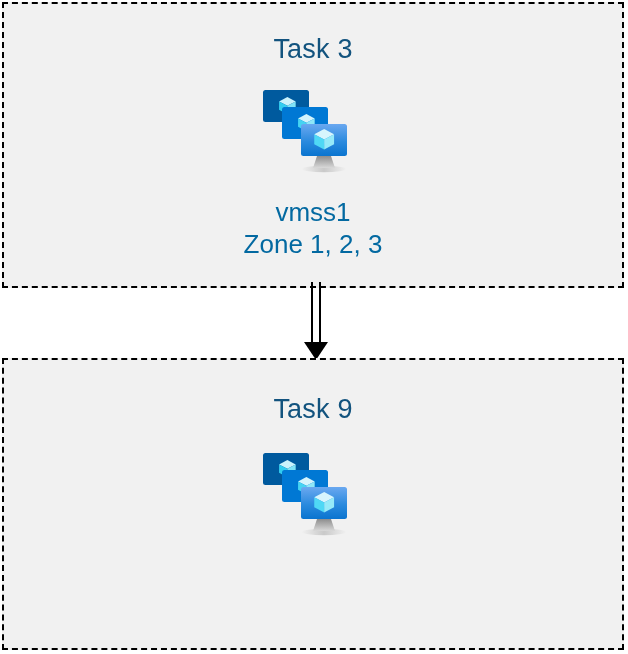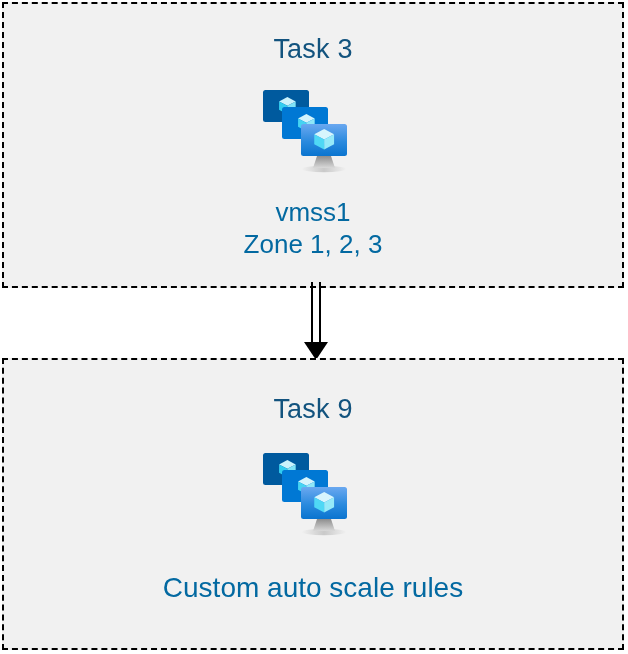--- a/index.html
+++ b/index.html
@@ -191,16 +191,15 @@
       <polygon points="64,72 78,72 82,84 60,84" fill="url(#standGrad4)"></polygon>
 
       <rect x="48" y="40" width="46" height="32" rx="2.5" fill="url(#frontGrad4)"></rect>
       <g transform="translate(60,45) scale(0.62)">
         <polygon points="18,0 34,8.5 18,17 2,8.5" fill="#d7f5fd"></polygon>
         <polygon points="2,8.5 18,17 18,33 2,24.5" fill="#4fd8f5"></polygon>
         <polygon points="34,8.5 18,17 18,33 34,24.5" fill="#96eaf9"></polygon>
       </g>
     </svg>
 
-    <div class="caption">Custom auto scale rules</div>
   </div>
 
 </div>
 
 </body></html>

